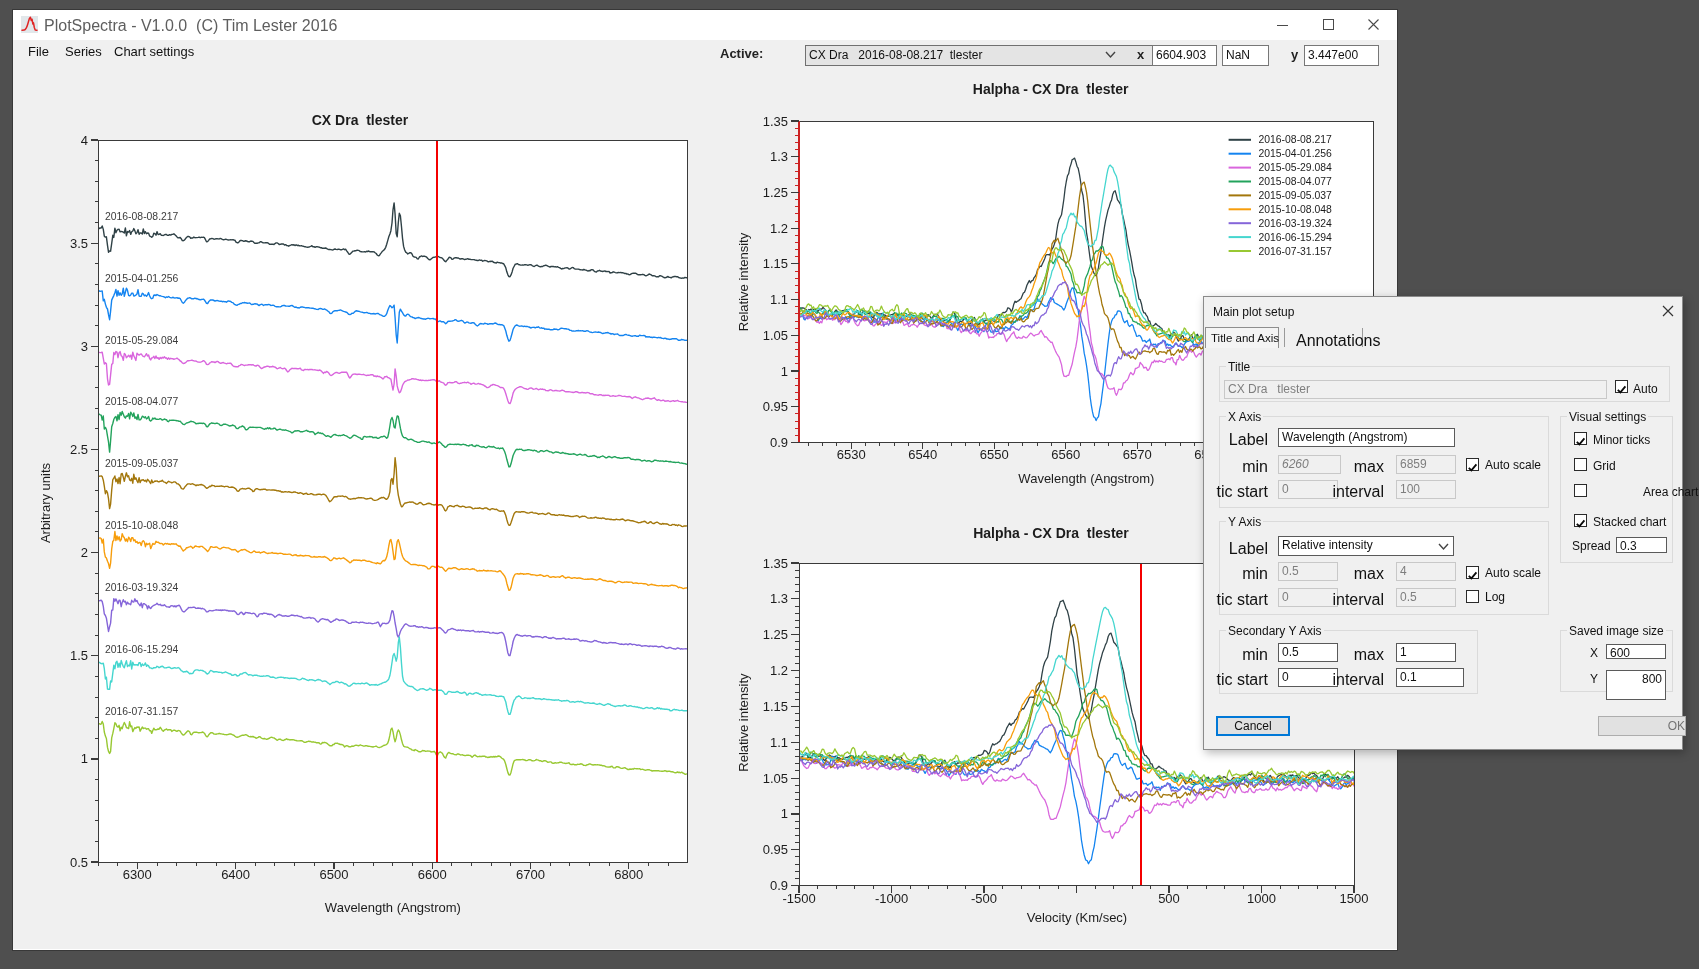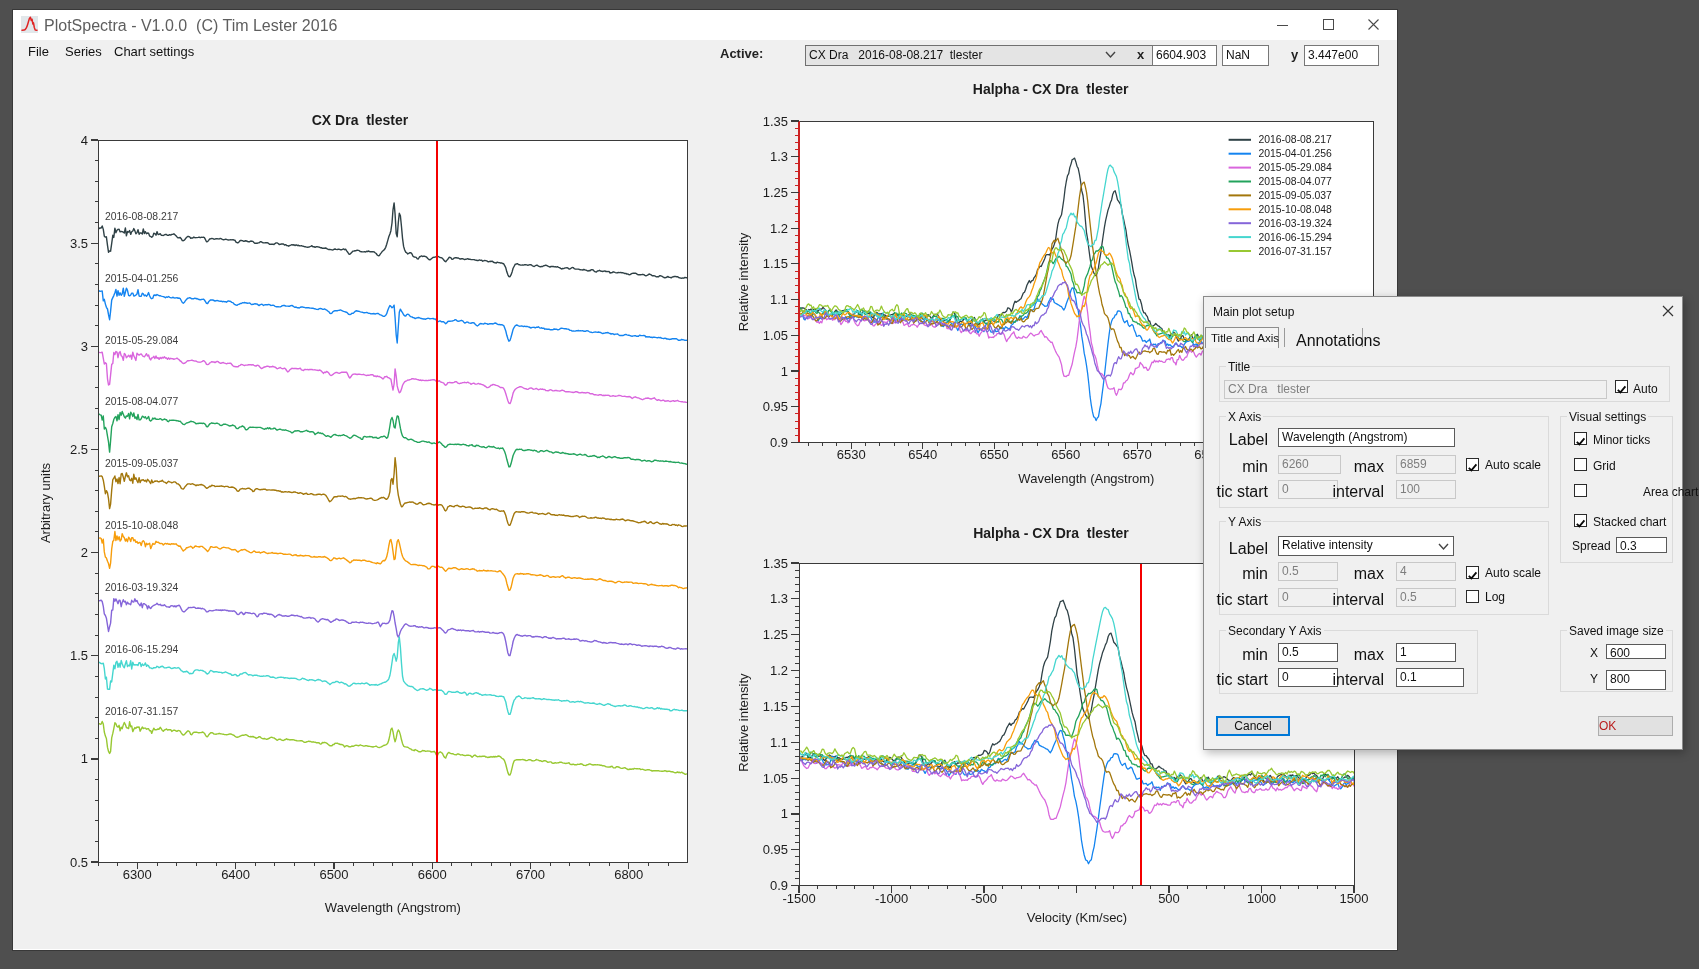--- a/index.html
+++ b/index.html
@@ -447,21 +447,21 @@
 <div class="cb abs" style="left:1615px;top:380px;"><svg width="11" height="11" viewBox="0 0 11 11">
       <path d="M1.8 5.8 L4.4 8.4 L9.4 2.4" fill="none" stroke="#0a0a0a" stroke-width="1.8"></path>
     </svg></div>
 <div class="abs lbl" style="left:1633px;top:382px;">Auto</div>
 
 <div class="abs grp" style="left:1219px;top:416px;width:330px;height:92px;"></div>
 <div class="abs grplab" style="left:1226px;top:410px;">X Axis</div>
 <div class="rlbl" style="left:1208px;top:431px;width:60px;">Label</div>
 <div class="abs box" style="left:1278px;top:428px;width:177px;height:19px;border-color:#5a5a5a;">Wavelength (Angstrom)</div>
 <div class="rlbl" style="left:1208px;top:458px;width:60px;">min</div>
-<div class="abs box dis" style="left:1278px;top:455px;width:63px;height:19px;">6260</div>
+<div class="abs box dis" style="left:1278px;top:455px;width:63px;height:19px;font-style:italic;">6260</div>
 <div class="rlbl" style="left:1324px;top:458px;width:60px;">max</div>
 <div class="abs box dis" style="left:1396px;top:455px;width:60px;height:19px;">6859</div>
 <div class="cb abs" style="left:1466px;top:458px;"><svg width="11" height="11" viewBox="0 0 11 11">
       <path d="M1.8 5.8 L4.4 8.4 L9.4 2.4" fill="none" stroke="#0a0a0a" stroke-width="1.8"></path>
     </svg></div>
 <div class="abs lbl" style="left:1485px;top:458px;">Auto scale</div>
 <div class="rlbl" style="left:1208px;top:483px;width:60px;">tic start</div>
 <div class="abs box dis" style="left:1278px;top:480px;width:60px;height:19px;">0</div>
 <div class="rlbl" style="left:1324px;top:483px;width:60px;">interval</div>
 <div class="abs box dis" style="left:1396px;top:480px;width:60px;height:19px;">100</div>
@@ -514,16 +514,16 @@
     </svg></div>
 <div class="abs lbl" style="left:1593px;top:515px;">Stacked chart</div>
 <div class="abs lbl" style="left:1572px;top:539px;">Spread</div>
 <div class="abs box" style="left:1616px;top:537px;width:51px;height:16px;border-color:#5a5a5a;">0.3</div>
 
 <div class="abs grp" style="left:1560px;top:630px;width:113px;height:62px;"></div>
 <div class="abs grplab" style="left:1567px;top:624px;">Saved image size</div>
 <div class="abs lbl" style="left:1590px;top:646px;">X</div>
 <div class="abs box" style="left:1606px;top:644px;width:60px;height:15px;border-color:#5a5a5a;">600</div>
 <div class="abs lbl" style="left:1590px;top:672px;">Y</div>
-<div class="abs box" style="left:1606px;top:670px;width:60px;height:20px;border-color:#5a5a5a;">800</div>
+<div class="abs box" style="left:1606px;top:670px;width:60px;height:30px;border-color:#5a5a5a;text-align:right;">800</div>
 
 <div class="abs" style="left:1216px;top:716px;width:74px;height:20px;background:#e1e1e1;border:2px solid #0078d7;box-sizing:border-box;text-align:center;font-size:12px;color:#111;line-height:16px;">Cancel</div>
-<div class="abs" style="left:1598px;top:716px;width:75px;height:20px;background:#e1e1e1;border:1px solid #adadad;box-sizing:border-box;text-align:left;font-size:12px;color:#b91c1c;line-height:18px;">OK</div>
+<div class="abs" style="left:1598px;top:716px;width:88px;height:20px;background:#e1e1e1;border:1px solid #adadad;box-sizing:border-box;text-align:right;font-size:12px;color:#737373;line-height:18px;">OK</div>
 
 </body></html>

